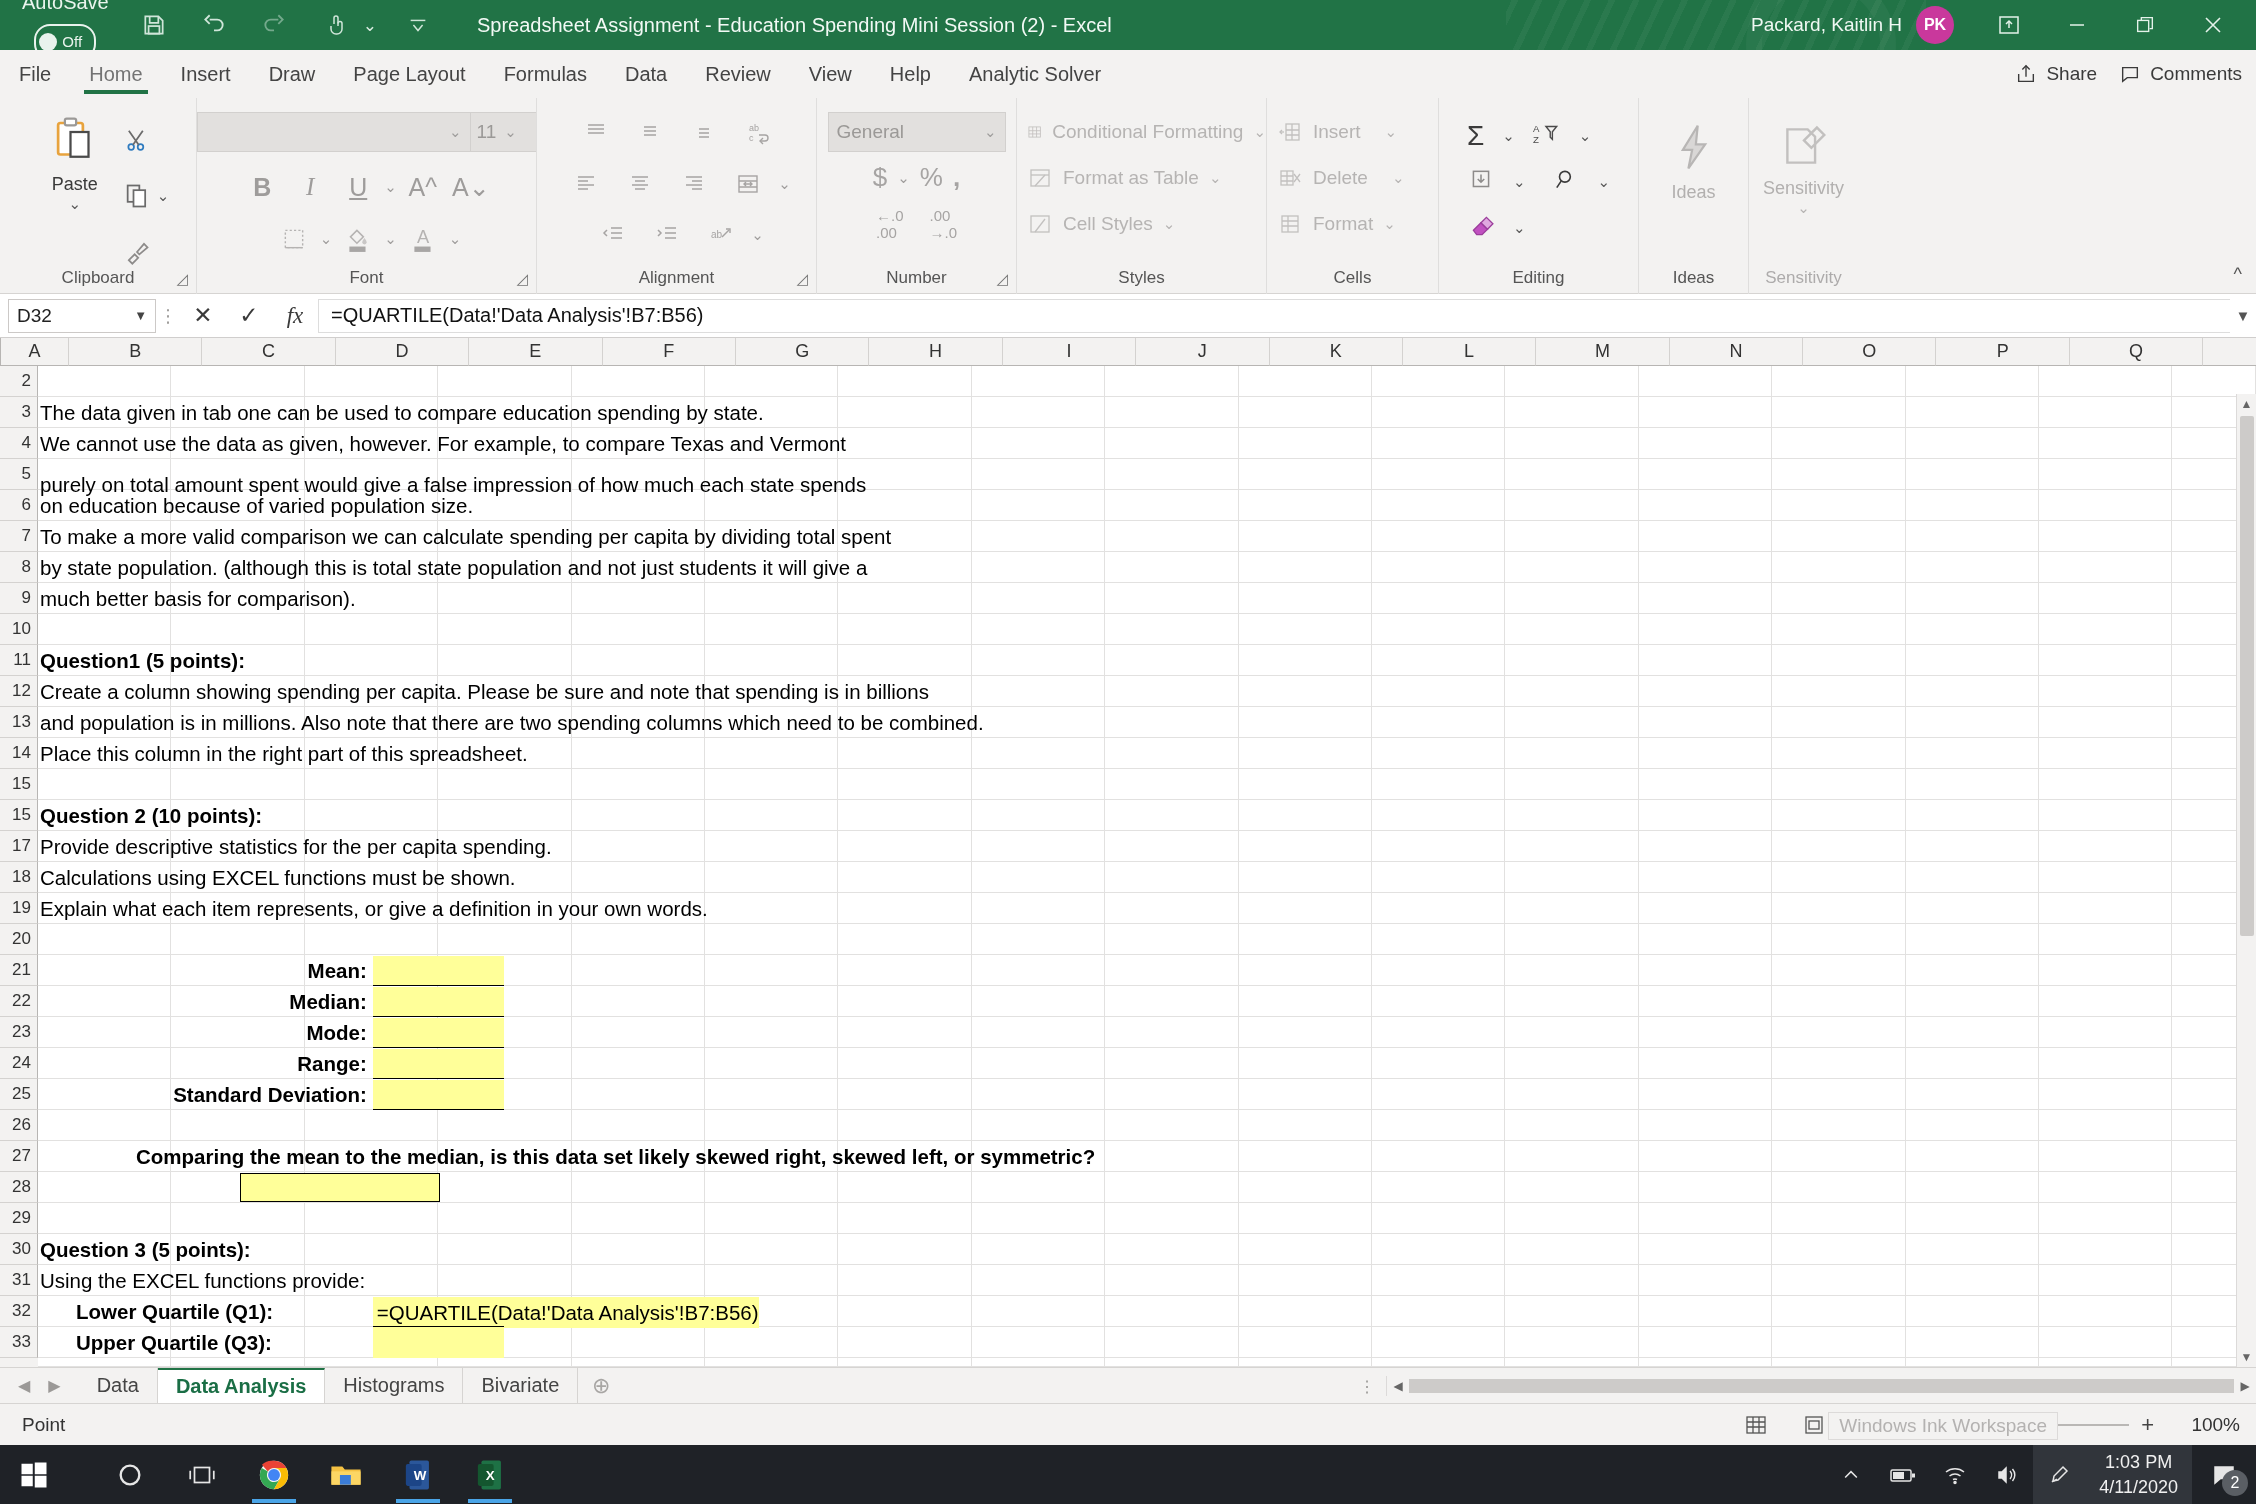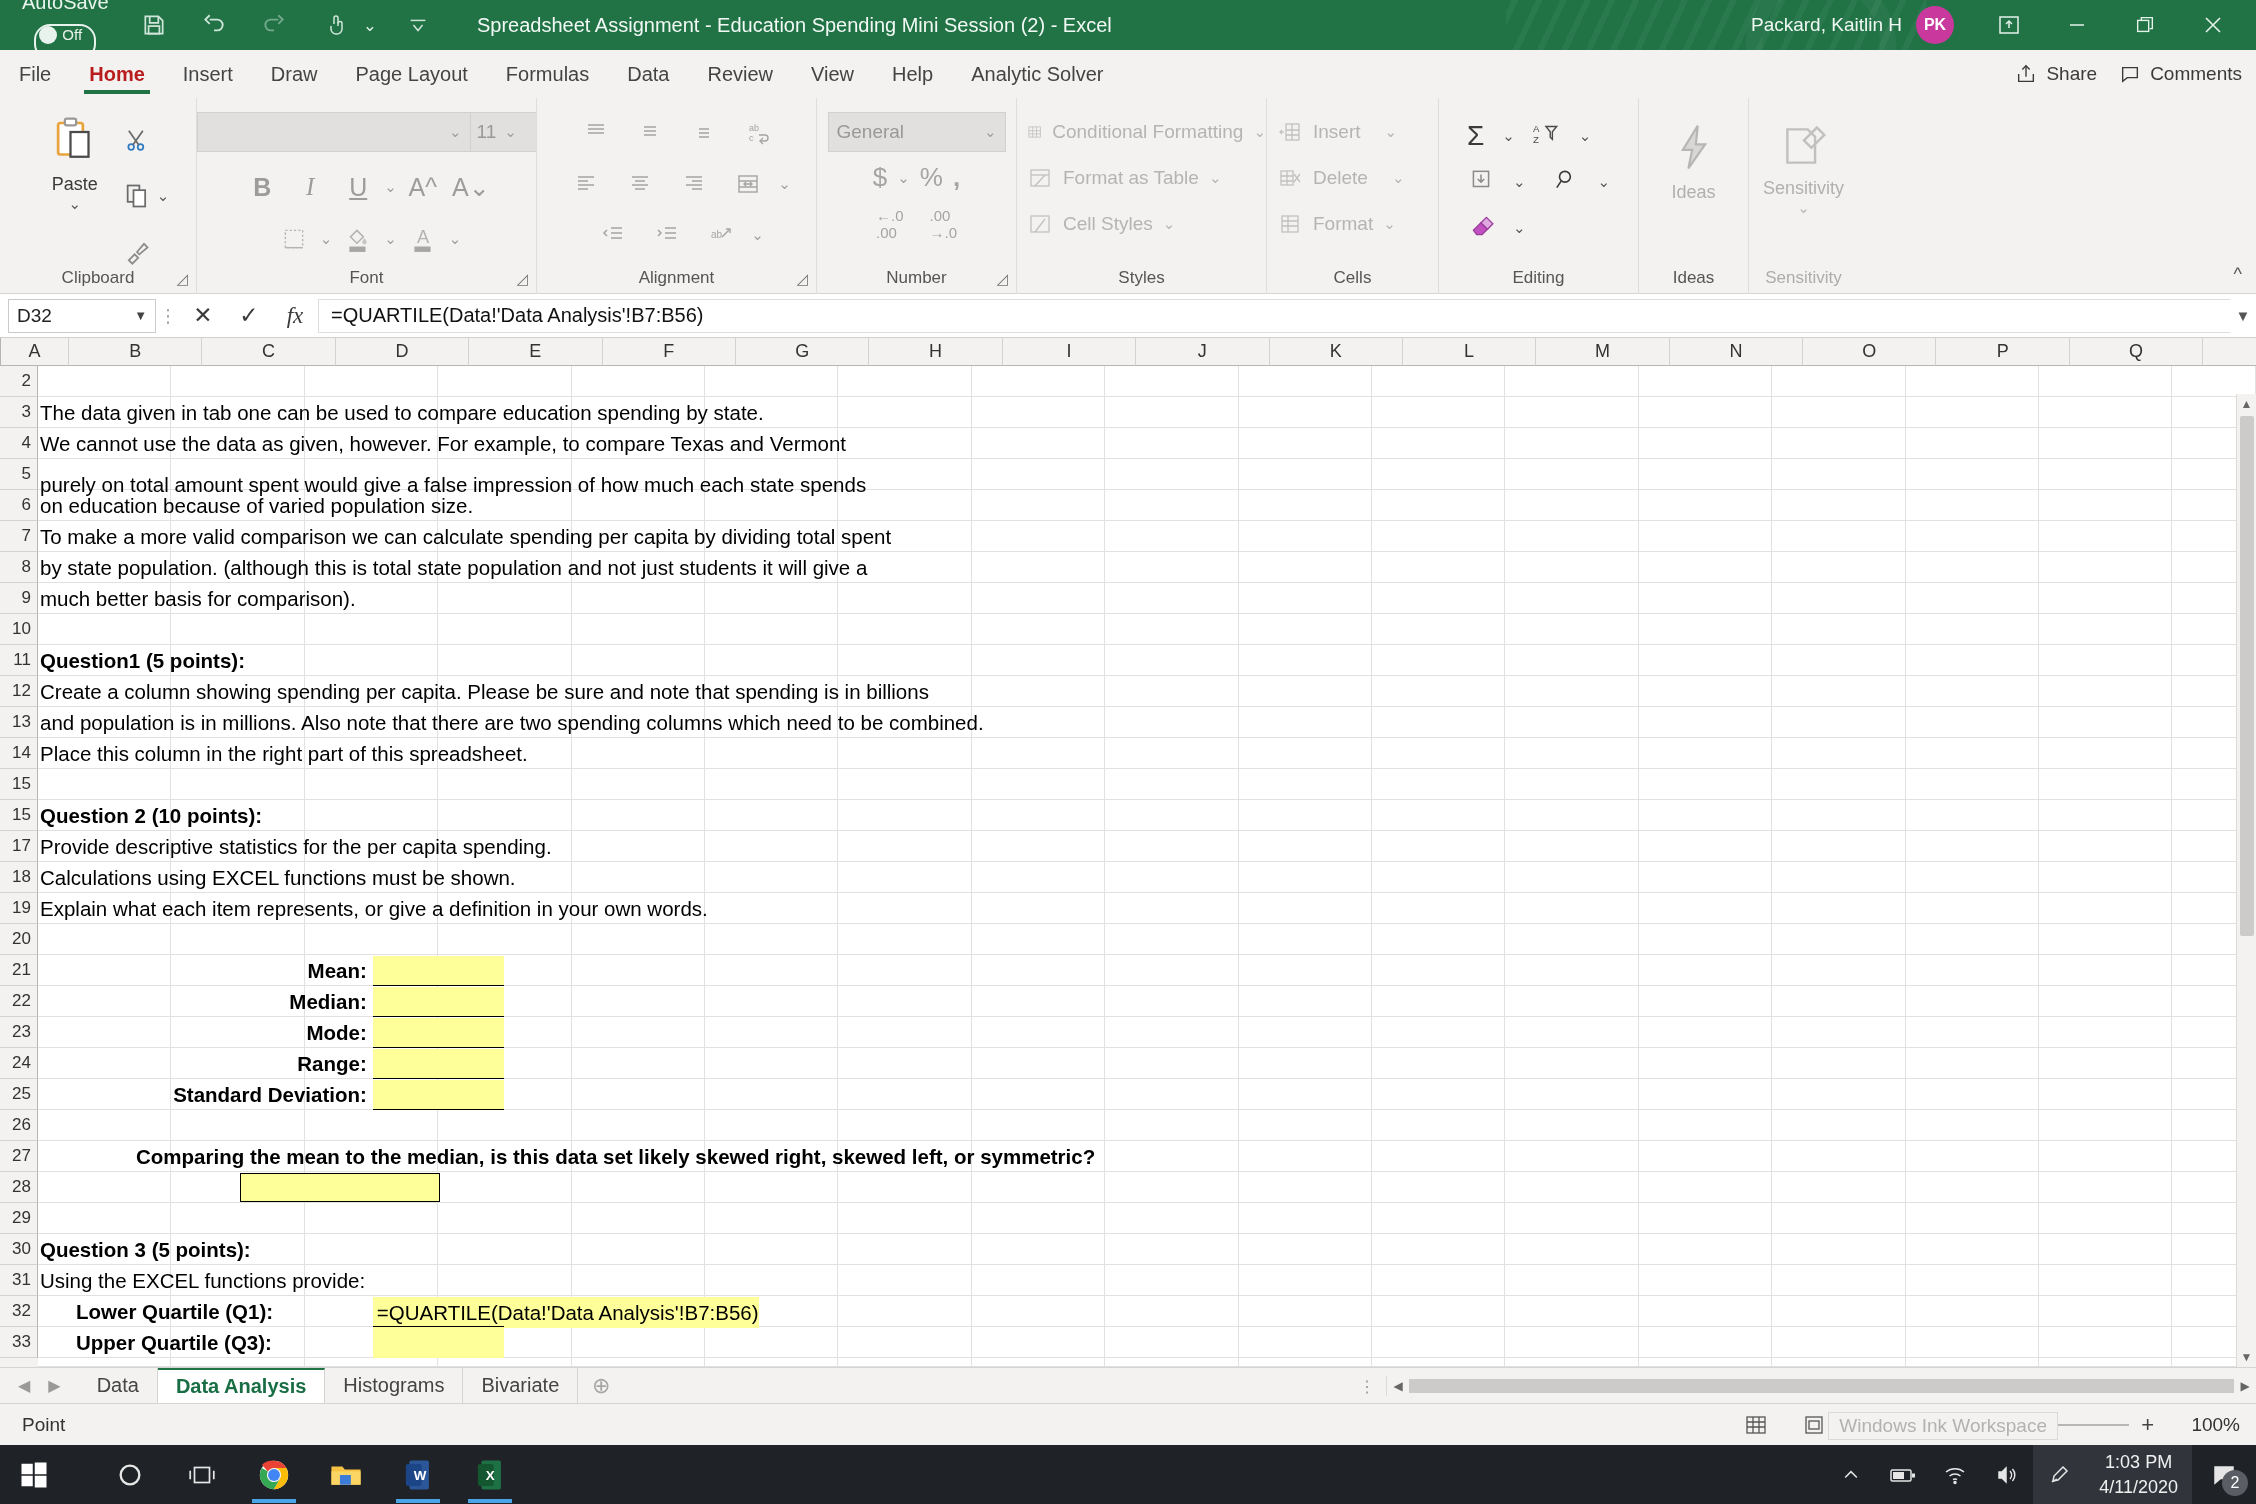--- a/index.html
+++ b/index.html
@@ -14,21 +14,21 @@
   .titlebar {
     height: 50px; background: #217346; display: flex; align-items: center;
     color: #fff; flex: 0 0 50px; position: relative; overflow: hidden;
   }
   .tb-deco { position: absolute; right: 330px; top: -40px; width: 420px; height: 130px;
      background: repeating-linear-gradient(115deg, rgba(255,255,255,.045) 0 6px, transparent 6px 22px); }
   .tb-deco2 { position:absolute; right: 360px; top: -30px; width: 150px; height: 150px;
      border: 16px solid rgba(255,255,255,.04); border-radius: 50%; }
   .autosave { display: flex; align-items: center; gap: 10px; margin-left: 22px; font-size: 20px; color:#eaf5ee;flex-direction:column; }
   .toggle { width: 62px; height: 36px; border: 2px solid #e9f3ed; border-radius: 16px;
-    display: flex; padding: 0 3px; gap: 5px; }
+    display: flex; align-items: center; padding: 0 3px; gap: 5px; }
   .toggle .knob { width: 18px; height: 18px; border-radius: 50%; background: #e9f3ed; }
   .toggle .off { font-size: 15px; color: #e9f3ed; }
   .tb-icon { width: 46px; height: 36px; display: flex; align-items: center; justify-content: center;
     color: #d9ece1; opacity: .95; }
   .tb-icon svg { display:block; }
   .tb-title { flex: 0 0 auto; margin-left: 36px; font-size: 20px; color: #f2f9f5; white-space: nowrap; }
   .tb-search {
     position: absolute; left: 1135px; top: 7px; width: 560px; height: 36px;
     background: #9fcfb4; display: flex; align-items: center; gap: 12px; padding-left: 16px;
     color: #1d5336; font-size: 19px;
@@ -36,21 +36,21 @@
   .tb-right { position: absolute; right: 10px; top: 0; height: 50px; display: flex; align-items: center; gap: 2px; }
   .tb-user { font-size: 19px; color: #f0f8f3; margin-right: 12px; white-space: nowrap; }
   .avatar { width: 38px; height: 38px; border-radius: 50%; background: #c9389c; color: #fff;
     font-size: 16px; display: flex; align-items: center; justify-content: center; margin-right: 20px; font-weight: 600; }
   .wbtn { width: 66px; height: 50px; display: flex; align-items: center; justify-content: center; color: #e4f2ea; }
 
   
   .ribbon-tabs { height: 48px; background: #f3f2f1; display: flex; align-items: stretch;
      flex: 0 0 48px; position: relative; }
   .rtab { padding: 0 19px; display: flex; align-items: center; font-size: 20px; color: #444; white-space: nowrap; }
-  .rtab.active { color: #b91c1c; font-weight: 700; position: relative; }
+  .rtab.active { color: #737373; font-weight: 400; position: relative; }
   .rtab.active::after { content: ""; position: absolute; left: 14px; right: 14px; bottom: 4px; height: 4px; background: #217346; }
   .rtab-right { position: absolute; right: 14px; top: 0; height: 48px; display: flex; align-items: center; gap: 22px; }
   .rtab-right .rr { display: flex; align-items: center; gap: 9px; font-size: 19px; color: #3a3a3a; }
 
   
   .ribbon { height: 196px; background: #f3f2f1; flex: 0 0 196px; display: flex;
     position: relative; border-bottom: 1px solid #d6d4d2; }
   .rgroup { position: relative; height: 196px; display: flex; flex-direction: column;
     align-items: center; padding-top: 6px; }
   .rgroup + .rgroup { border-left: 1px solid #dfdedd; }

